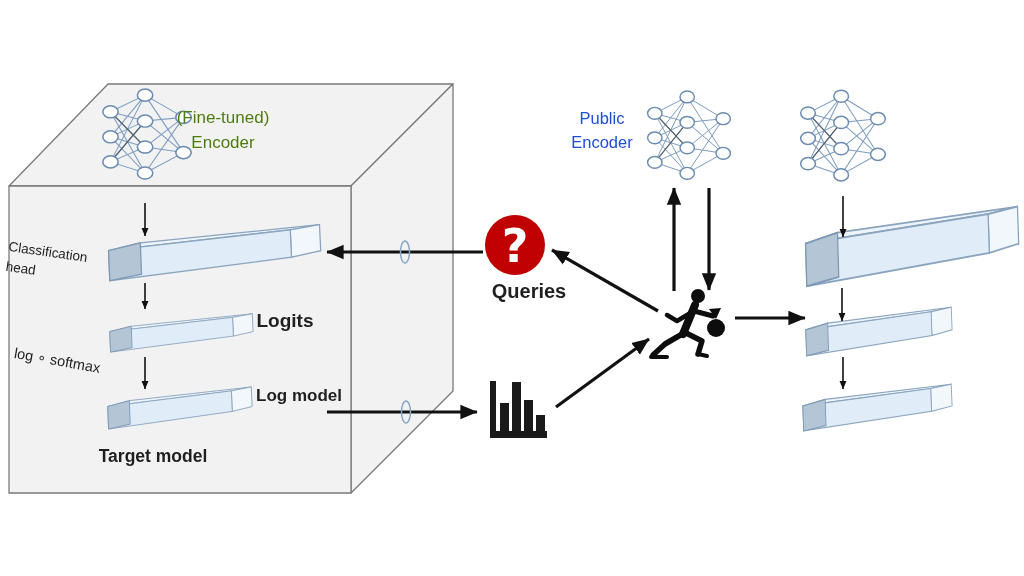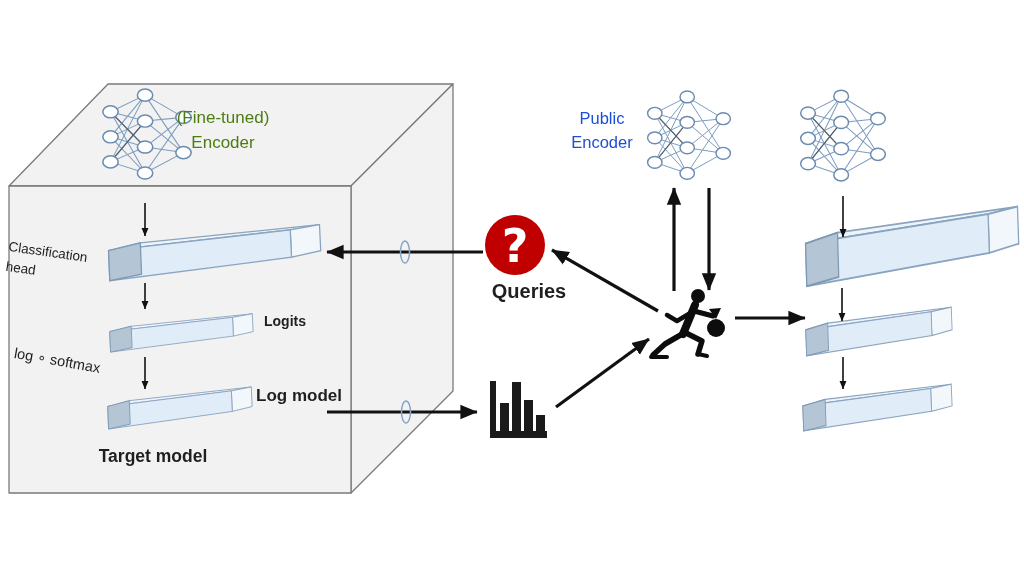--- a/index.html
+++ b/index.html
@@ -130,21 +130,21 @@
   <div class="lbl center" style="left:223px;top:131px;font-size:17px;color:#4d7c0f;">
     <span>(Fine-tuned)</span>
     <span>Encoder</span>
   </div>
 
   <div class="lbl rot8" style="left:10px;top:237px;font-size:13.5px;">
     <span>Classification</span>
     <span>head</span>
   </div>
 
-  <div class="lbl center bold" style="left:285px;top:321px;font-size:14px;">Logits</div>
+  <div class="lbl center bold" style="left:285px;top:321px;font-size:19px;">Logits</div>
 
   <div class="lbl rot10" style="left:16px;top:343px;font-size:14.5px;">log ∘ softmax</div>
 
   <div class="lbl center bold" style="left:299px;top:396px;font-size:17px;">Log model</div>
 
   <div class="lbl center bold" style="left:153px;top:457px;font-size:17.5px;text-align:center;">Target model</div>
 
   <div class="lbl center bold" style="left:516px;top:291px;font-size:20px;margin-left:13px;">Queries</div>
 
 

